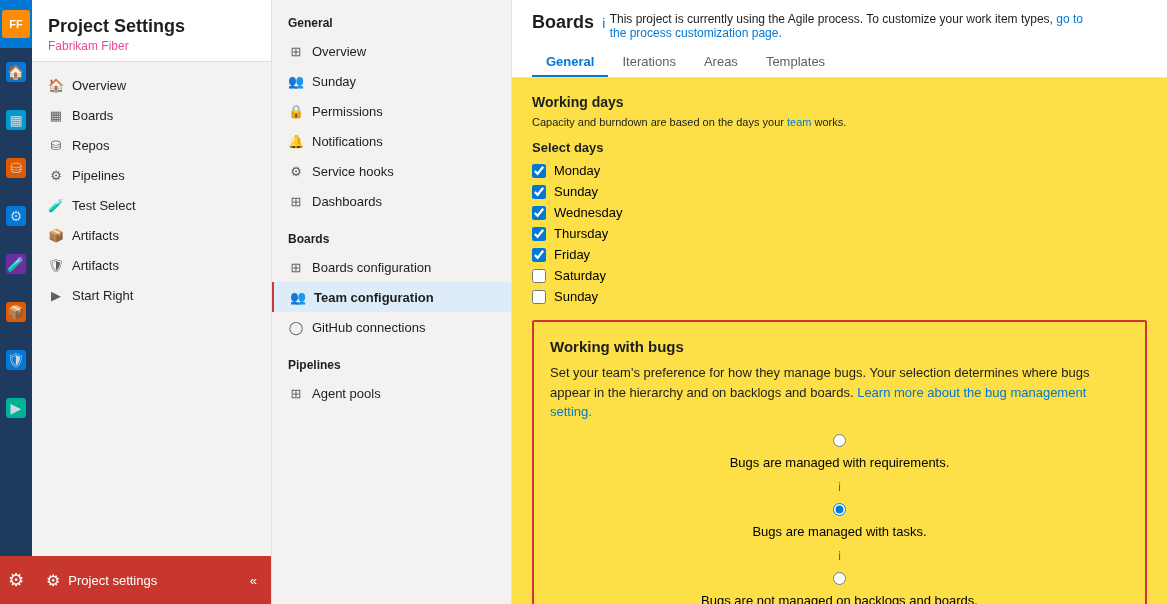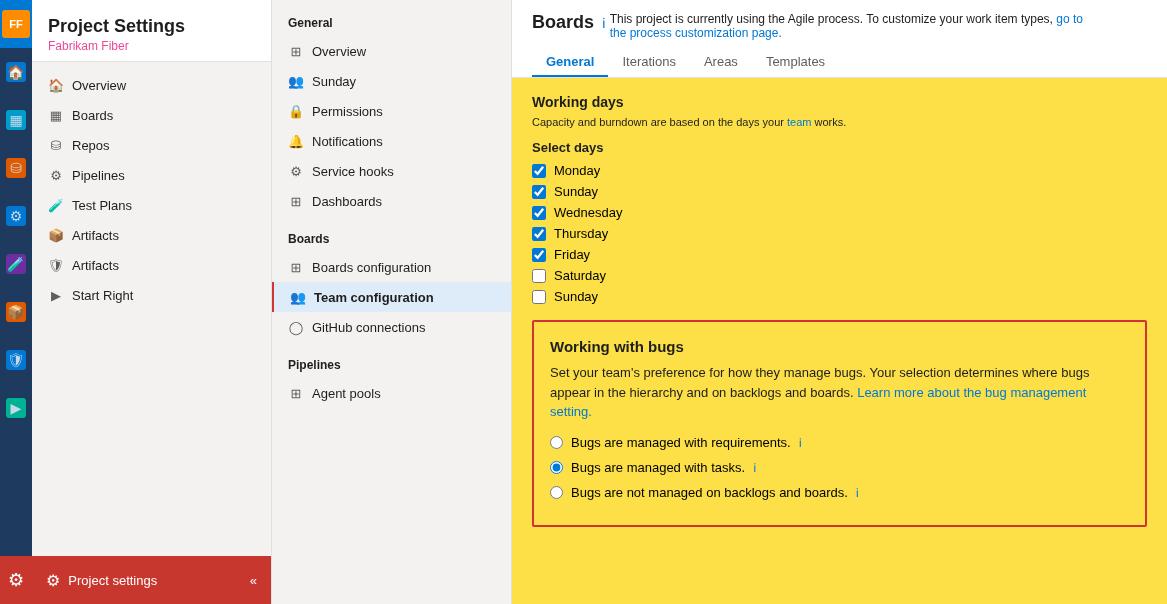--- a/index.html
+++ b/index.html
@@ -197,21 +197,21 @@
     }
     .bug-section-title {
       font-size: 15px; font-weight: 700; color: #1e1e1e; margin-bottom: 8px;
     }
     .bug-section-desc {
       font-size: 13px; color: #1e1e1e; margin-bottom: 12px; line-height: 1.5;
     }
     .bug-section-desc a { color: #0078d4; text-decoration: none; }
     .radio-row {
       display: flex; align-items: center; gap: 8px;
-      margin-bottom: 8px; font-size: 13px;
+      margin-bottom: 8px; font-size: 13px; flex-direction: column;
     }
     .radio-row input[type=radio] { accent-color: #0078d4; }
     .info-circle { color: #0078d4; font-size: 12px; }
 
     
     .main-body::-webkit-scrollbar { width: 8px; }
     .main-body::-webkit-scrollbar-thumb { background: #c0c0c0; border-radius: 4px; }
   </style>
 </head>
 <body>
@@ -270,21 +270,21 @@
     <div class="sp-item">
       <span class="sp-item-icon">⛁</span>
       <span>Repos</span>
     </div>
     <div class="sp-item">
       <span class="sp-item-icon">⚙</span>
       <span>Pipelines</span>
     </div>
     <div class="sp-item">
       <span class="sp-item-icon">🧪</span>
-      <span>Test Plans</span>
+      <span>Test Select</span>
     </div>
     <div class="sp-item">
       <span class="sp-item-icon">📦</span>
       <span>Artifacts</span>
     </div>
     <div class="sp-item">
       <span class="sp-item-icon">🛡</span>
       <span>Artifacts</span>
     </div>
     <div class="sp-item">

